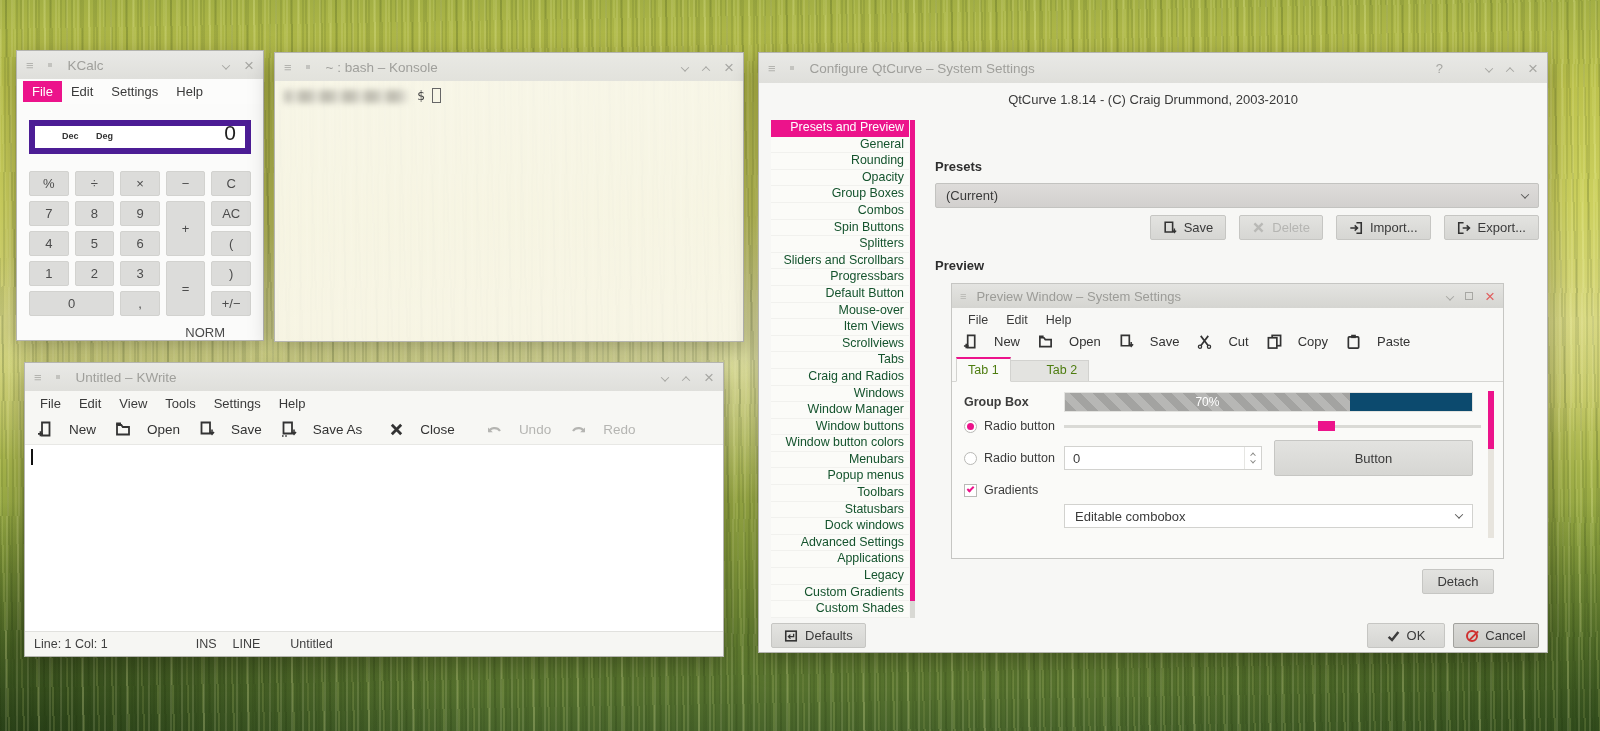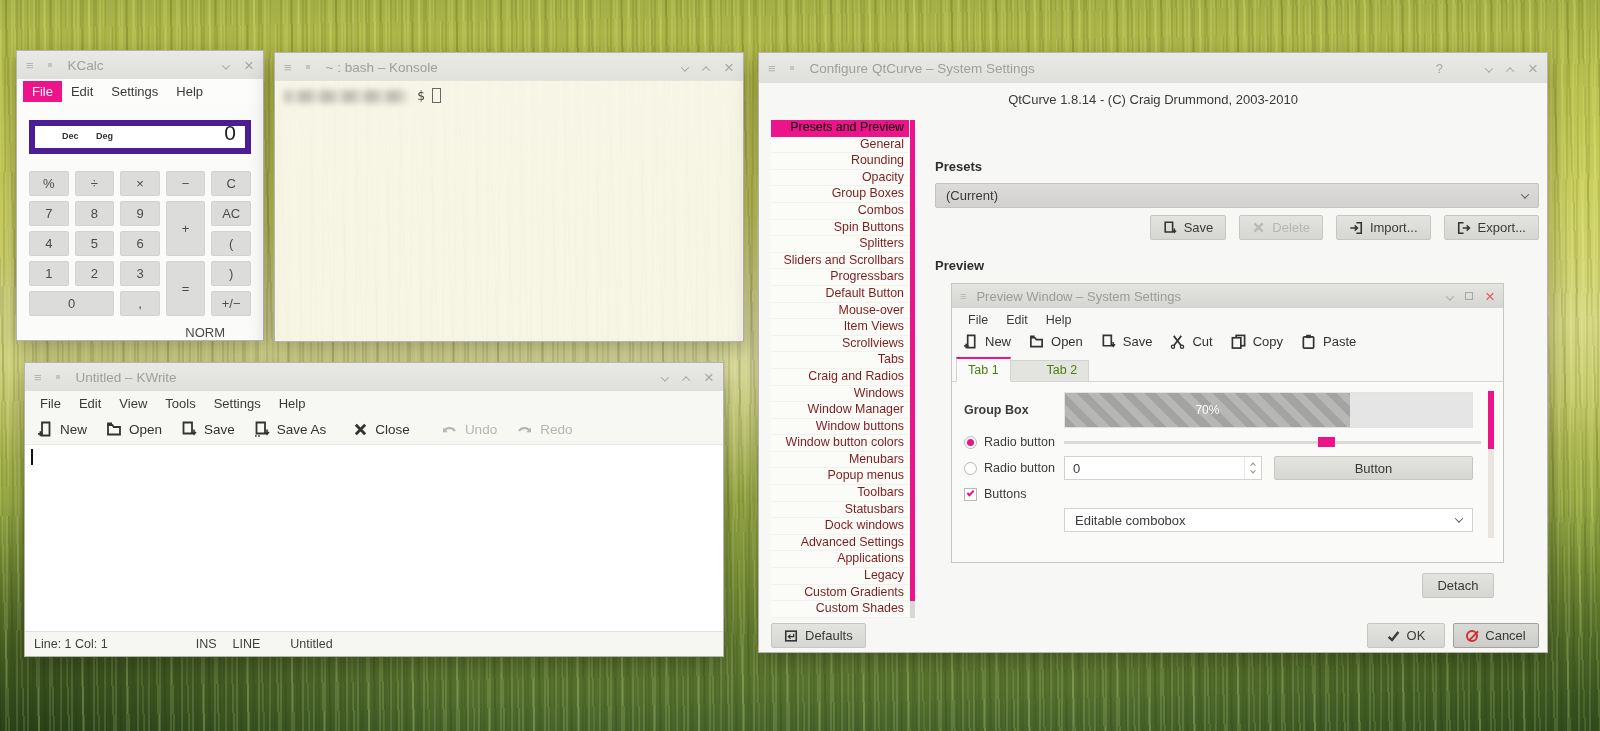--- a/index.html
+++ b/index.html
@@ -29,21 +29,21 @@
   .ttext{margin-left:16px; white-space:nowrap; overflow:hidden;}
   .tbtns{margin-left:auto; display:flex; align-items:center; gap:15px; color:var(--tb-icon);}
   .cd{display:inline-block; width:6px; height:6px; border-right:1.6px solid currentColor; border-bottom:1.6px solid currentColor; transform:rotate(45deg) translate(-1px,-1px);}
   .cu{display:inline-block; width:6px; height:6px; border-right:1.6px solid currentColor; border-bottom:1.6px solid currentColor; transform:rotate(-135deg) translate(-1px,-1px);}
   .xg{font-size:17px; line-height:1; font-weight:400;}
   .helpg{font-size:13px; line-height:1;}
   .menubar{display:flex; padding:2px 6px; font-size:13px; color:var(--ink); flex:none;}
   .mi{padding:3px 9px; cursor:default;}
   .mi-active{background:var(--accent); color:#fff;}
   .toolbar{display:flex; align-items:center; gap:19px; padding:5px 12px 7px; flex:none; font-size:13.5px; color:#333;}
-  .tbn{display:inline-flex; align-items:center; gap:7px;}
+  .tbn{display:inline-flex; align-items:center; gap:16px;}
   .tbn.disabled{color:var(--dis);}
   .icon{flex:none; display:inline-block;}
   
   .btn{background:linear-gradient(var(--btn-top),var(--btn-bot)); border:1px solid var(--btn-bd); border-radius:2px; height:25px; padding:0 12px; font-size:13px; color:var(--ink); display:inline-flex; align-items:center; justify-content:center; gap:7px; font-family:inherit;}
   .btn.disabled{color:var(--dis);}
   .btn.focused{background:linear-gradient(#dadad7,#ccccc8); border-color:#a2a29e;}
   
   .kcalc{left:16px; top:50px; width:248px; height:291px;}
   .kc-display{margin:16px 12px 0; height:43px; background:#fff; border:6px solid #4c1d95; position:relative;}
   .kc-mode{position:absolute; top:5px; font-size:9px; font-weight:bold; color:#333;}
@@ -66,22 +66,22 @@
   .caret{position:absolute; left:6px; top:4px; width:2px; height:16px; background:#111;}
   .statusbar{height:25px; flex:none; background:#f6f6f3; border-top:1px solid #e1e1de; display:flex; align-items:center; font-size:12.5px; color:#3f3f3f; padding:12px 9px;}
   .sb-ins{margin-left:88px;} .sb-line{margin-left:16px;} .sb-doc{margin-left:30px;}
   
   .qtwin{left:758px; top:52px; width:790px; height:601px; background:#f7f7f5;}
   .qtwin .titlebar{height:30px;}
   .qt-about{flex:none; text-align:center; font-size:13px; color:#3a3a3a; margin-top:9px;}
   .qt-body{flex:1; display:flex; padding:8px 8px 0 12px; min-height:0;}
   .qt-sidebar-wrap{width:146px; flex:none; display:flex; align-items:flex-start; padding-top:5px;}
   .qt-list{width:138px; overflow:hidden;}
-  .qt-item{height:16.6px; line-height:15.6px; font-size:12.4px; text-align:right; padding-right:5px; color:#7f1d1d; background:#fbfbf8; border-bottom:1px solid rgba(0,0,0,0.04);}
-  .qt-item.selected{background:var(--accent); color:#000000; border-bottom-color:var(--accent);}
+  .qt-item{height:16.6px; line-height:15.6px; font-size:12.4px; text-align:right; padding-right:5px; color:#14532d; background:#fbfbf8; border-bottom:1px solid rgba(0,0,0,0.04);}
+  .qt-item.selected{background:var(--accent); color:#ffffff; border-bottom-color:var(--accent);}
   .qt-scroll{width:5px; height:498px; margin-left:1px; background:#d9d9d4;}
   .qt-scroll-thumb{width:5px; height:481px; background:var(--accent);}
   .qt-content{flex:1; min-width:0; padding-left:18px; padding-top:2px; display:flex; flex-direction:column; font-size:13px; color:var(--ink);margin-top:36px;}
   .sect-h{font-weight:bold; font-size:13px; color:#2e2e2e; margin:6px 0 0;}
   .combo{height:25px; background:linear-gradient(#dedcda,#d2d0ce); border:1px solid #c3c3c0; border-radius:2px; display:flex; align-items:center; padding:0 10px; color:#3a3a3a; margin-top:9px;}
   .combo .cd{margin-left:auto; color:#5a5a58;}
   .preset-btns{display:flex; justify-content:flex-end; gap:13px; margin-top:7px;}
   .pwin{margin:10px 35px 0 16px; border:1px solid #c6c6c3; background:#f8f8f6; flex:none;}
   .pw-titlebar{height:24px; background:linear-gradient(#e4e4e1,#d5d5d1); display:flex; align-items:center; padding:0 8px; font-size:13px; color:#9c9c98;}
   .pw-titlebar .hamb{font-size:11px;}
@@ -92,34 +92,34 @@
   .pw-menubar .mi{padding:2px 9px;}
   .pw-toolbar{display:flex; align-items:center; gap:18px; padding:4px 11px 8px; font-size:13px; color:#333;}
   .pw-tabs{display:flex; padding-left:4px; position:relative; z-index:2;}
   .tab{font-size:12.5px; color:#4d7c0f; padding:4px 11px 4px; border:1px solid #d2d2cf;}
   .tab.active{background:#fafaf8; border-top:2px solid var(--accent); border-bottom:1px solid #fafaf8; margin-bottom:-1px;}
   .tab.inactive{background:#e3e3e0; border-left:none; margin-top:3px; padding-top:2px; border-bottom:none;padding-left:36px;}
   .pw-panel{border-top:1px solid #d6d6d3; background:#fafaf8; padding:10px 30px 30px 12px; position:relative;}
   .prow{display:flex; align-items:center; margin-bottom:7px;}
   .plabel{width:100px; flex:none; font-size:12.5px; color:#3c3c3c; display:flex; align-items:center; gap:7px;}
   .plabel.bold{font-weight:bold;}
-  .progress{flex:1; height:36px; background:#e5e5e5; border:1px solid #e3e3e0; position:relative;}
+  .progress{flex:1; height:20px; background:#0c4a6e; border:1px solid #e3e3e0; position:relative;}
   .pfill{height:100%; background:repeating-linear-gradient(45deg,#a3a3a1 0 8px,#b7b7b5 8px 16px); display:flex; align-items:center; justify-content:center; color:#fff; font-size:12px;}
   .slider{flex:1; position:relative; height:14px;}
   .slider .track{position:absolute; left:0; right:-8px; top:6px; height:2.5px; background:#dadad6;}
   .slider .handle{position:absolute; left:62%; top:2px; width:17px; height:10px; background:var(--accent);}
   .radio{width:13px; height:13px; border-radius:50%; border:1px solid #b9b9b6; background:#fff; display:inline-flex; align-items:center; justify-content:center; flex:none;}
   .radio.on::after{content:""; width:7px; height:7px; border-radius:50%; background:var(--accent);}
   .checkbox{width:13px; height:13px; border:1px solid #b9b9b6; background:#fff; display:inline-flex; align-items:center; justify-content:center; flex:none;}
   .checkmark{width:7px; height:4px; border-left:2px solid var(--accent); border-bottom:2px solid var(--accent); transform:rotate(-45deg) translate(1px,-1px);}
   .spin{width:198px; height:24px; background:#fff; border:1px solid #d2d2cf; display:flex; align-items:center; font-size:13px; color:#3a3a3a; flex:none;}
   .spin .val{padding-left:8px;}
   .spin-btns{margin-left:auto; height:100%; width:17px; border-left:1px solid #e6e6e3; display:flex; flex-direction:column; align-items:center; justify-content:center; gap:4px; color:#8a8a87;}
   .spin-btns .cd,.spin-btns .cu{width:4px; height:4px; border-width:1.3px;}
-  .pbtn{flex:1; margin-left:12px; height:24px;}
+  .pbtn{flex:1; margin-left:12px; height:36px;}
   .pcombo{flex:1; height:24px; margin-top:0;}
   .ecombo{flex:1; height:24px; background:#fff; border:1px solid #d2d2cf; display:flex; align-items:center; padding:0 10px; color:#3a3a3a;}
   .ecombo .cd{margin-left:auto; color:#5a5a58;}
   .vscroll{position:absolute; right:9px; top:9px; width:6px; height:147px; background:#e7e4dd;}
   .vscroll-thumb{width:6px; height:58px; background:var(--accent);}
   .detach-row{display:flex; justify-content:flex-end; margin:10px 45px 0 0;}
   .qt-bottom{flex:none; display:flex; align-items:center; padding:8px 8px 0 12px; height:41px;}
   .qt-bottom .spacer{flex:1;}
   .okbtn{width:78px; margin-right:8px;}
   .cancelbtn{width:86px;text-align:center;}
@@ -502,21 +502,21 @@
               </div>
               <button class="btn pbtn">
                 <span>Button</span>
               </button>
             </div>
             <div class="prow">
               <span class="plabel">
                 <span class="checkbox">
                     <span class="checkmark"></span>
                   </span>
-                <span>Buttons</span>
+                <span>Gradients</span>
               </span>
             </div>
             <div class="prow" style="margin-bottom:0;">
               <span class="plabel"></span>
               <div class="ecombo">
                 <span>Editable combobox</span>
                 <i class="cd"></i>
               </div>
             </div>
             <div class="vscroll">

